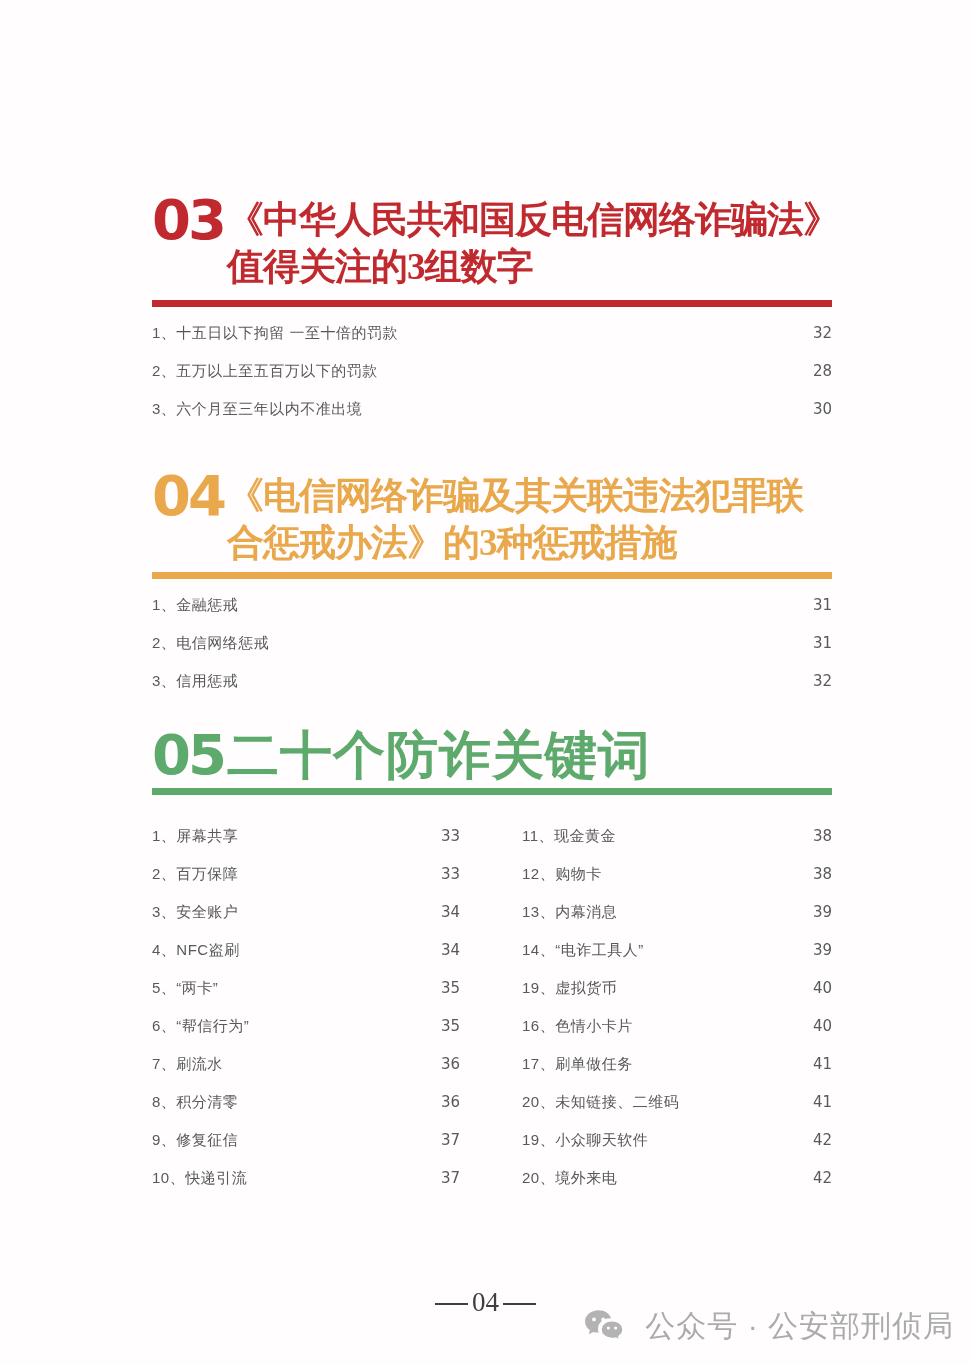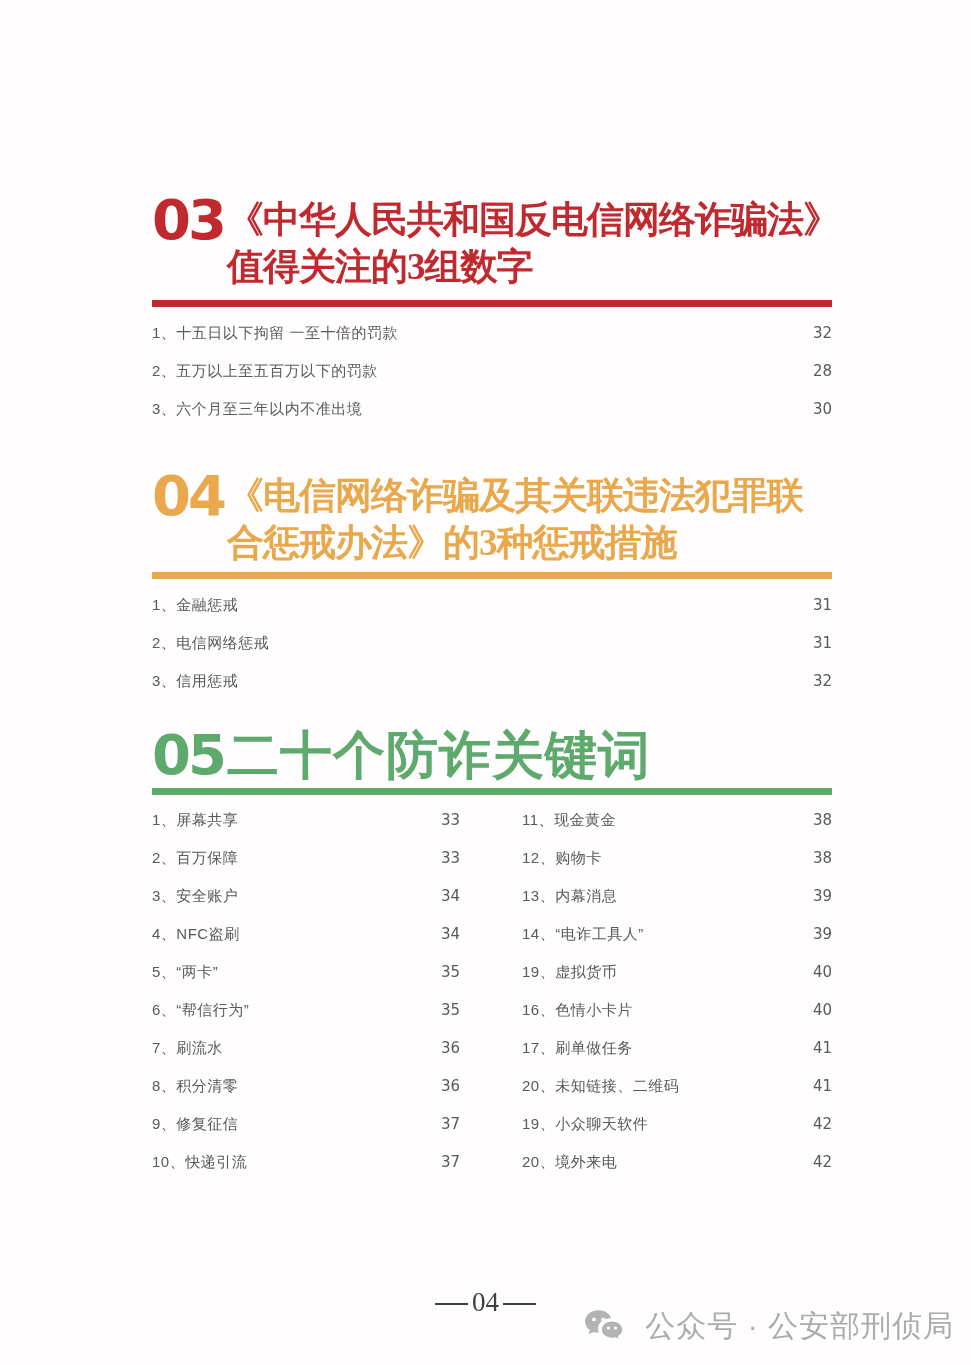--- a/index.html
+++ b/index.html
@@ -39,21 +39,21 @@
     height:38px;font-size:15px;color:var(--item_text,#58595b);
   }
   .toc-label{letter-spacing:.5px;}
   .toc-page{font-family:"DejaVu Sans",sans-serif;}
 
   .sec04{margin-top:44px;}
   .sec04 .bar{margin-top:6px;}
   .sec04 .toc{}
   .sec05{margin-top:31px;}
   .sec05 .bar{margin-top:7px;}
-  .cols{display:flex;margin-top:6px;}
+  .cols{display:flex;margin-top:22px;}
   .col-left{width:308px;margin-right:62px;}
   .col-right{flex:1;}
 
   
   .page-num{
     position:absolute;top:1289px;left:0;width:100%;
     display:flex;justify-content:center;align-items:center;gap:4px;
     color:var(--page_num,#3f3f3f);
     font-family:"Liberation Serif","DejaVu Serif",serif;font-size:27px;line-height:27px;
   }

